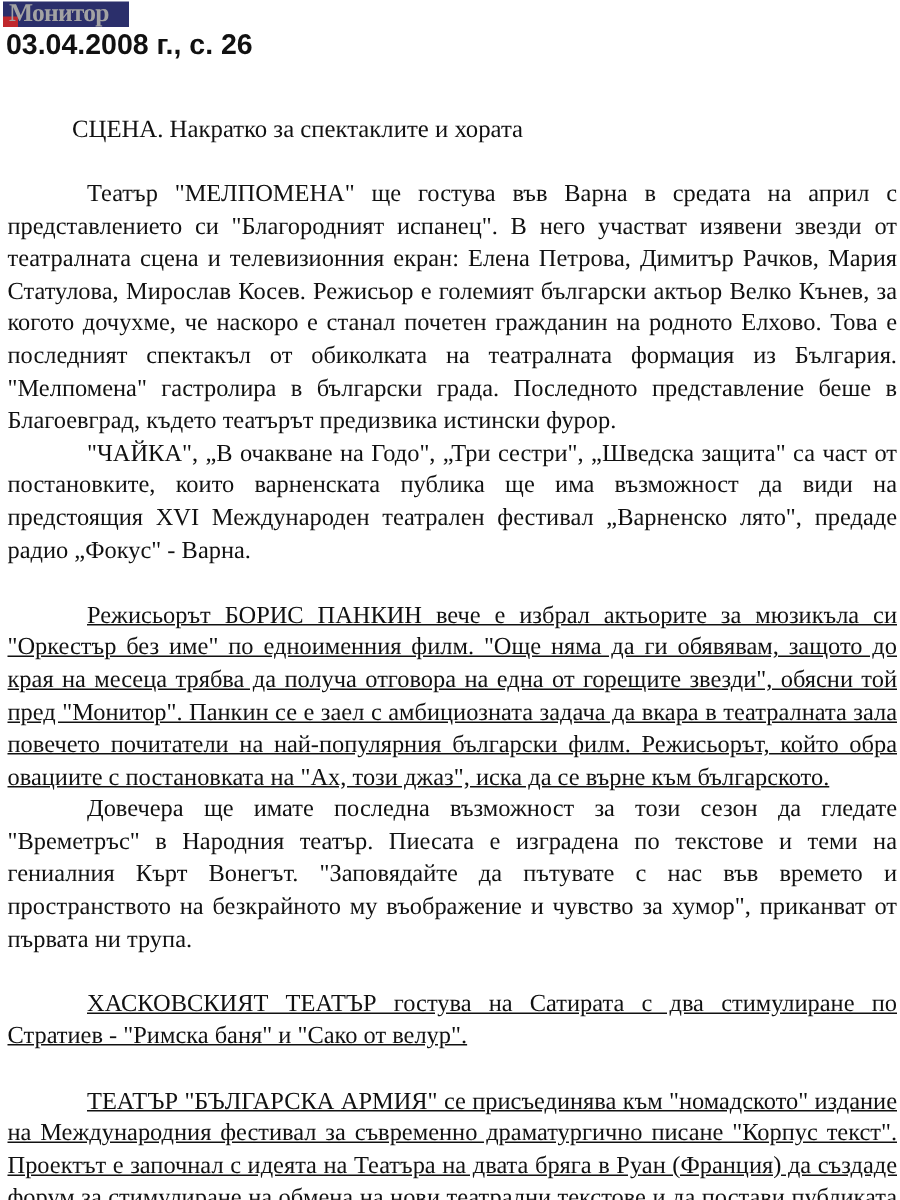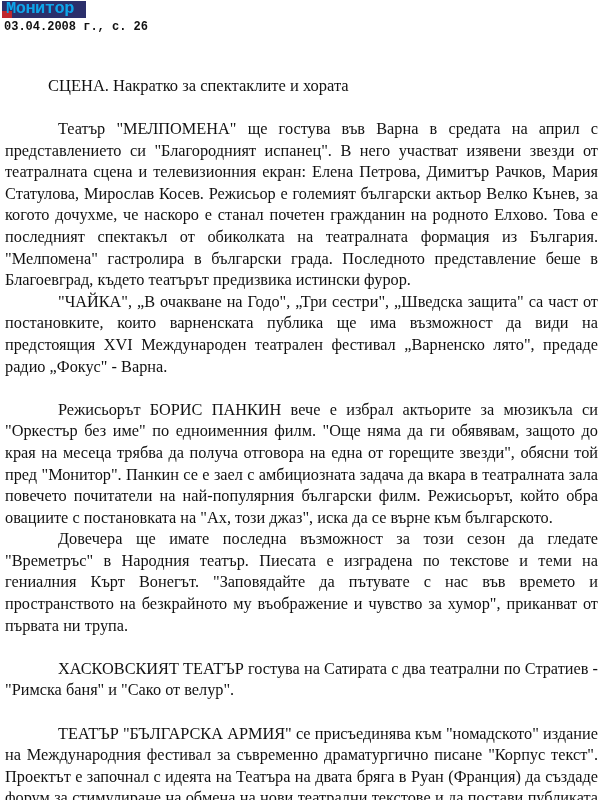--- a/index.html
+++ b/index.html
@@ -9,50 +9,50 @@
       color: #111111;
     }
     .logo {
       position: absolute; left: 2px; top: 1px; width: 84px; height: 17px;
       background: #2b2f6b; overflow: hidden;
     }
     .logo .accent {
       position: absolute; left: 0; top: 10px; width: 10px; height: 7px; background: #c0282d;
     }
     .logo .text {
-      position: absolute; left: 4px; top: -2px; color: #0ea5e9;
-      font-family: Liberation Mono, monospace; font-weight: bold; font-size: 17px;
+      position: absolute; left: 4px; top: -2px; color: #a3a3a3;
+      font-family: Liberation Serif, serif; font-weight: bold; font-size: 17px;
       letter-spacing: -0.5px; line-height: 20px;
     }
     .dateline {
       position: absolute; left: 4px; top: 20px;
-      font-family: Liberation Mono, monospace; font-weight: bold; font-size: 12px;
+      font-family: Liberation Sans, sans-serif; font-weight: bold; font-size: 19px;
     }
     .heading {
       position: absolute; left: 48px; top: 76px; font-size: 16.5px; text-align: center;
     }
     .article {
       position: absolute; left: 5px; top: 118px; width: 593px;
       font-size: 16.3px; line-height: 21.6px; text-align: justify;
     }
     .article p { margin: 0; text-indent: 53px; }
-    .article p.gap { margin-top: 21.6px; }
+    .article p.gap { margin-top: 21.6px; text-decoration: underline; }
     .article p.smallgap { margin-top: 0; }
   </style>
 </head>
 <body>
 
 <div class="logo">
   <div class="accent"></div>
   <div class="text">Монитор</div>
 </div>
 <div class="dateline">03.04.2008 г., с. 26</div>
 
 <div class="heading">СЦЕНА. Накратко за спектаклите и хората</div>
 
 <div class="article">
   <p>Театър "МЕЛПОМЕНА" ще гостува във Варна в средата на април с представлението си "Благородният испанец". В него участват изявени звезди от театралната сцена и телевизионния екран: Елена Петрова, Димитър Рачков, Мария Статулова, Мирослав Косев. Режисьор е големият български актьор Велко Кънев, за когото дочухме, че наскоро е станал почетен гражданин на родното Елхово. Това е последният спектакъл от обиколката на театралната формация из България. "Мелпомена" гастролира в български града. Последното представление беше в Благоевград, където театърът предизвика истински фурор.</p>
   <p class="smallgap">"ЧАЙКА",  „В очакване на Годо", „Три сестри", „Шведска защита" са част от постановките, които варненската публика ще има възможност да види на предстоящия XVI Международен театрален фестивал „Варненско лято", предаде радио „Фокус" - Варна.</p>
   <p class="gap">Режисьорът БОРИС ПАНКИН вече е избрал актьорите за мюзикъла си "Оркестър без име" по едноименния филм. "Още няма да ги обявявам, защото до края на месеца трябва да получа отговора на една от горещите звезди", обясни той пред "Монитор". Панкин се е заел с амбициозната задача да вкара в театралната зала повечето почитатели на най-популярния български филм. Режисьорът, който обра овациите с постановката на "Ах, този джаз", иска да се върне към българското.</p>
   <p class="smallgap">Довечера ще имате последна възможност за този сезон да гледате "Времетръс" в Народния театър. Пиесата е изградена по текстове и теми на гениалния Кърт Вонегът. "Заповядайте да пътувате с нас във времето и пространството на безкрайното му въображение и чувство за хумор", приканват от първата ни трупа.</p>
-  <p class="gap">ХАСКОВСКИЯТ ТЕАТЪР гостува на Сатирата с два театрални по Стратиев - "Римска баня" и "Сако от велур".</p>
+  <p class="gap">ХАСКОВСКИЯТ ТЕАТЪР гостува на Сатирата с два стимулиране по Стратиев - "Римска баня" и "Сако от велур".</p>
   <p class="gap">ТЕАТЪР "БЪЛГАРСКА АРМИЯ" се присъединява към "номадското" издание на Международния фестивал за съвременно драматургично писане "Корпус текст". Проектът е започнал с идеята на Театъра на двата бряга в Руан (Франция) да създаде форум за стимулиране на обмена на нови театрални текстове и да постави публиката в привилегированата позиция на участник в диалога между автори, преводачи и актьори.</p>
 </div>
 
 </body></html>

